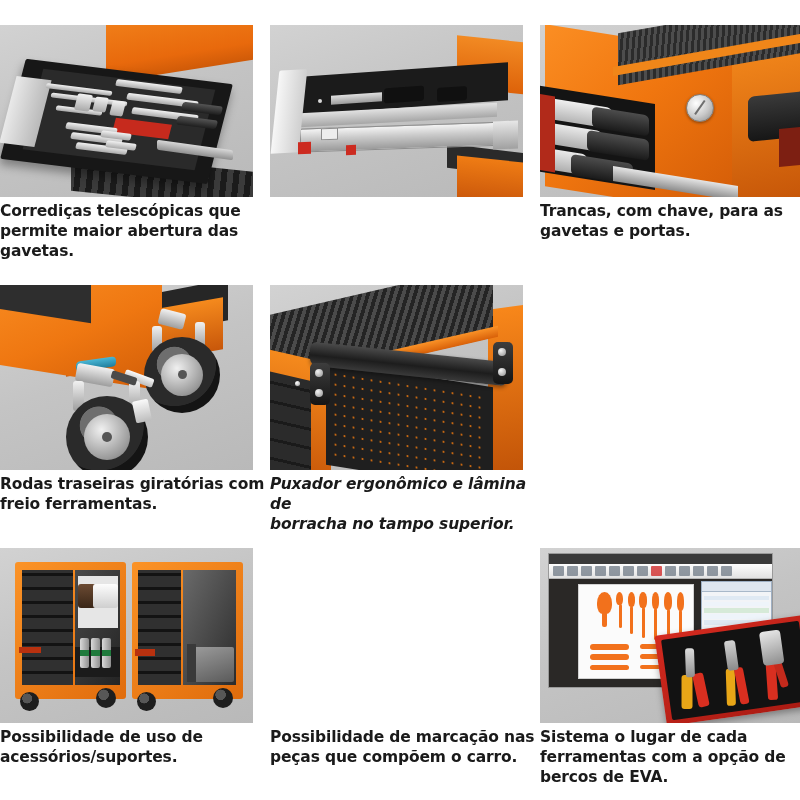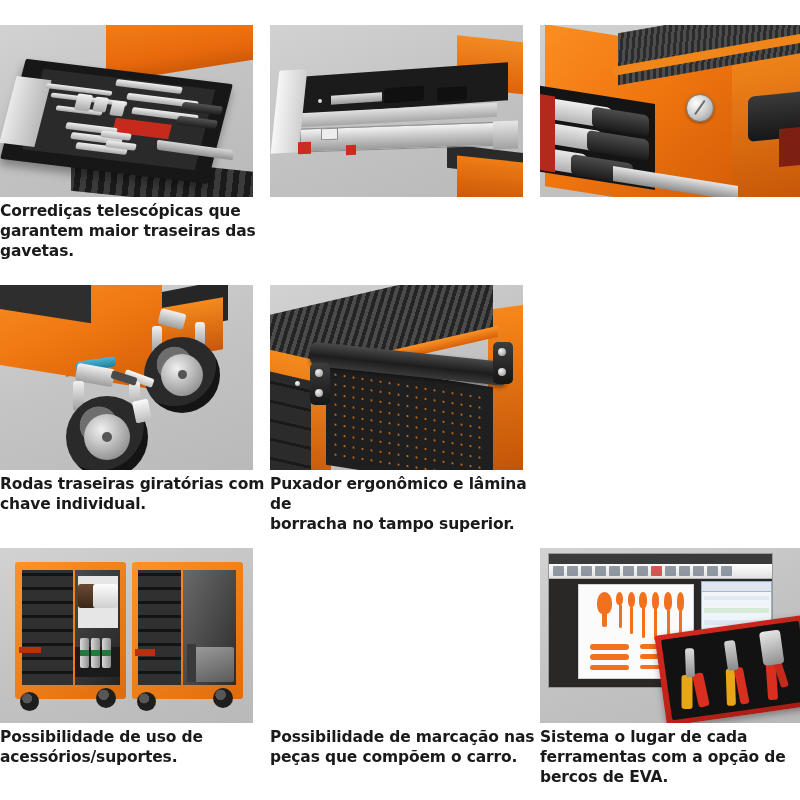--- a/index.html
+++ b/index.html
@@ -215,22 +215,26 @@
       <div class="shape" style="left:-6%;top:40%;width:12%;height:44%;background:#b12a1a;transform:skewY(9deg);"></div>
       <div class="shape p3-rail"></div>
       <div class="shape p3-lock"></div>
       <div class="shape p3-handle"></div>
       <div class="shape" style="left:92%;top:60%;width:8%;height:22%;background:#7d1f12;transform:skewY(-6deg);"></div>
     </div>
   </div>
 
   <div class="cell" style="grid-column:1/3;grid-row:3;">
     <div class="caption txt">Corrediças telescópicas que
-garantem maior traseiras das
+permite maior abertura das
 gavetas.</div>
+  </div>
+  <div class="cell" style="grid-column:5/7;grid-row:3;">
+    <div class="caption txt">Trancas, com chave, para as
+gavetas e portas.</div>
   </div>
 
   <div class="cell" style="grid-column:1;grid-row:4;">
     <div class="photo">
       <div class="bg-grey"></div>
       <div class="shape p4-dark"></div>
       <div class="shape p4-base"></div>
       <div class="shape p4-body"></div>
       <div class="shape p4-drawer"></div>
       <div class="shape p4-blue"></div>
@@ -277,23 +281,23 @@
           <i style="top:26px;"></i>
         </div>
       <div class="shape" style="left:10%;top:52%;width:5px;height:5px;border-radius:50%;background:radial-gradient(circle at 35% 32%,#fff,#9d9d9d);"></div>
     </div>
   </div>
   <div class="cell" style="grid-column:4;grid-row:4;"></div>
   <div class="cell" style="grid-column:5/7;grid-row:4;"></div>
 
   <div class="cell" style="grid-column:1/3;grid-row:5;">
     <div class="caption txt">Rodas traseiras giratórias com
-chave individual.</div>
-  </div>
-  <div class="cell" style="grid-column:3/5;grid-row:5;">
+freio ferramentas.</div>
+  </div>
+  <div class="cell" style="grid-column:3/5;grid-row:5;font-style:italic;">
     <div class="caption txt">Puxador ergonômico e lâmina de
 borracha no tampo superior.</div>
   </div>
   <div class="cell" style="grid-column:5/7;grid-row:5;"></div>
 
   <div class="cell" style="grid-column:1;grid-row:6;">
     <div class="photo">
       <div class="bg-grey"></div>
 
       <div class="cart" style="left:6%;top:8%;width:44%;height:78%;">

